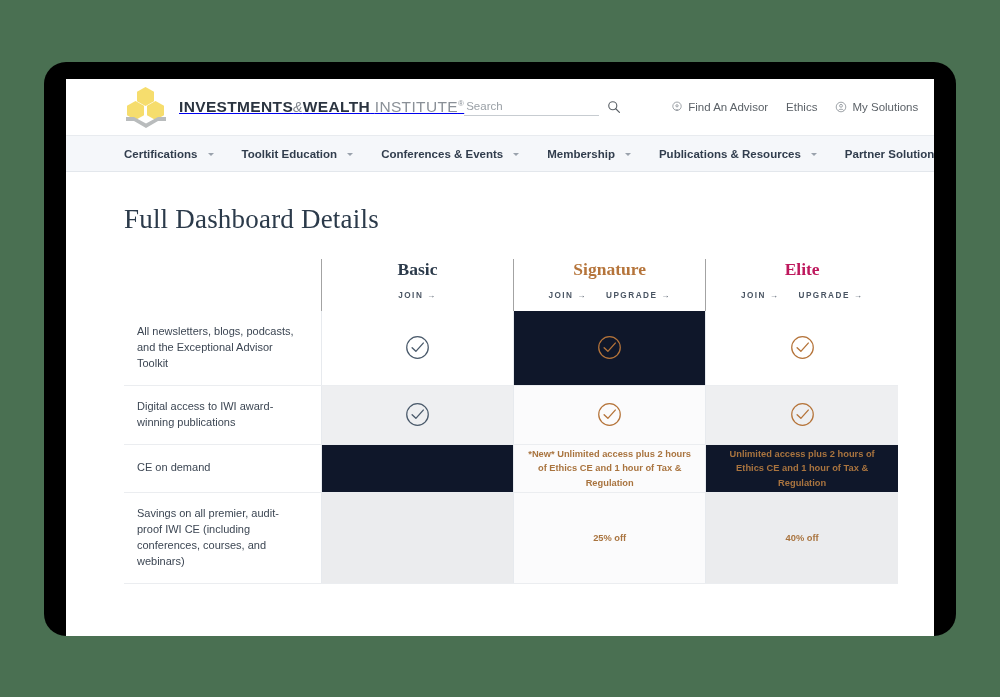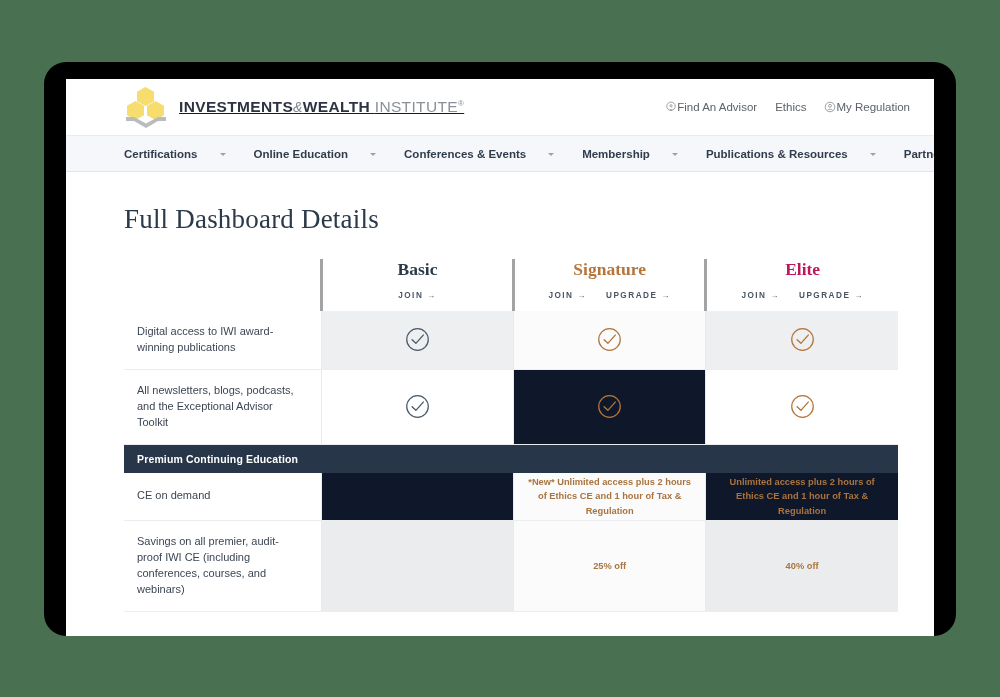--- a/index.html
+++ b/index.html
@@ -112,20 +112,21 @@
   }
   #search-input::placeholder { color: #9aa0a6; }
   .search-icon-btn {
     background: none; border: none; cursor: pointer;
     display: flex; align-items: center; padding: 0 2px;
   }
 
   .header-link {
     display: flex;
     align-items: center;
+    gap: 5px;
     font-size: 11.5px;
     color: #5c6268;
     text-decoration: none;
     margin-left: 18px;
     white-space: nowrap;
   }
 
   
   #main-nav {
     height: 37px;
@@ -136,21 +137,21 @@
     align-items: center;
     padding-left: 58px;
     gap: 28px;
   }
   .nav-item {
     font-size: 11.5px;
     font-weight: bold;
     color: #313d4d;
     display: flex;
     align-items: center;
-    gap: 22px;
+    gap: 10px;
     white-space: nowrap;
     cursor: pointer;
   }
   .caret {
     width: 0; height: 0;
     border-left: 3.5px solid transparent;
     border-right: 3.5px solid transparent;
     border-top: 3.5px solid #9aa2ac;
     margin-top: 1px;
   }
@@ -174,21 +175,21 @@
     table-layout: fixed;
   }
   #comparison-table col.c-feature { width: 25.5%; }
   #comparison-table col.c-tier    { width: 24.83%; }
 
   thead th {
     vertical-align: top;
     padding: 0 0 11px 0;
     background: #ffffff;
   }
-  th.tier-head { border-left: 3px solid #a3a3a3; }
+  th.tier-head { border-left: 1px solid #a3a3a3; }
   th.blank-head { border: none; }
 
   .tier-name {
     font-family: "Liberation Serif", serif;
     font-size: 17.5px;
     font-weight: bold;
     text-align: center;
     margin-bottom: 11px;
   }
   .tier-basic     { color: #2b3a4a; }
@@ -267,53 +268,62 @@
           <span class="hex hex-top"></span>
           <span class="hex hex-bl"></span>
           <span class="hex hex-br"></span>
           <span class="wave"></span>
         </span>
         <span class="logo-type"><span class="lt-bold">INVESTMENTS</span><span class="lt-amp">&amp;</span><span class="lt-bold">WEALTH</span>&nbsp;<span class="lt-light">INSTITUTE</span><span class="lt-tm">®</span></span>
       </a>
 
       <div id="header-right">
 
+        <div id="search-box">
+          <input id="search-input" type="text" placeholder="Search" style="">
+          <button class="search-icon-btn">
+            <svg width="14" height="14" viewBox="0 0 16 16">
+              <circle cx="6.6" cy="6.6" r="4.6" fill="none" stroke="#5c6268" stroke-width="1.3"></circle>
+              <line x1="10" y1="10" x2="14.2" y2="14.2" stroke="#5c6268" stroke-width="1.4" stroke-linecap="round"></line>
+            </svg>
+          </button>
+        </div>
 
         <a class="header-link" href="#">
           <svg width="12" height="12" viewBox="0 0 16 16">
             <circle cx="8" cy="7" r="5.6" fill="none" stroke="#8b9197" stroke-width="1.1"></circle>
             <circle cx="8" cy="6.4" r="1.5" fill="none" stroke="#8b9197" stroke-width="1.1"></circle>
             <path d="M6.4 10.6 L8 13 L9.6 10.6" fill="none" stroke="#8b9197" stroke-width="1.1"></path>
           </svg>
           <span>Find An Advisor</span>
         </a>
 
         <a class="header-link" href="#">
           <span>Ethics</span>
         </a>
 
         <a class="header-link" href="#">
           <svg width="12" height="12" viewBox="0 0 16 16">
             <circle cx="8" cy="8" r="6.4" fill="none" stroke="#8b9197" stroke-width="1.1"></circle>
             <circle cx="8" cy="6.4" r="1.9" fill="none" stroke="#8b9197" stroke-width="1.1"></circle>
             <path d="M4.5 12.6 C5.2 10.4 10.8 10.4 11.5 12.6" fill="none" stroke="#8b9197" stroke-width="1.1"></path>
           </svg>
-          <span>My Regulation</span>
+          <span>My Solutions</span>
         </a>
 
       </div>
     </header>
 
     <nav id="main-nav">
       <div class="nav-item">
         <span>Certifications</span>
         <span class="caret"></span>
       </div>
       <div class="nav-item">
-        <span>Online Education</span>
+        <span>Toolkit Education</span>
         <span class="caret"></span>
       </div>
       <div class="nav-item">
         <span>Conferences &amp; Events</span>
         <span class="caret"></span>
       </div>
       <div class="nav-item">
         <span>Membership</span>
         <span class="caret"></span>
       </div>
@@ -358,51 +368,48 @@
                 <div class="tier-name tier-elite">Elite</div>
                 <div class="tier-actions">
                   <a class="tier-link" href="#">JOIN →</a>
                   <a class="tier-link" href="#">UPGRADE →</a>
                 </div>
               </th>
             </tr>
         </thead>
         <tbody id="table-body">
             <tr class="feature-row">
+              <td class="feature-label">All newsletters, blogs, podcasts, and the Exceptional Advisor Toolkit</td>
+              <td class="tier-cell shade-plain"><svg class="check" viewBox="0 0 26 26">
+                  <circle cx="13" cy="13" r="11.2" fill="none" stroke="#4a5a6b" stroke-width="1.3"></circle>
+                  <path d="M7.4 13.2 L11.3 17 L19 8.4" fill="none" stroke="#4a5a6b" stroke-width="1.4" stroke-linecap="round" stroke-linejoin="round"></path>
+                </svg></td>
+              <td class="tier-cell shade-b"><svg class="check" viewBox="0 0 26 26">
+                  <circle cx="13" cy="13" r="11.2" fill="none" stroke="#b5743a" stroke-width="1.3"></circle>
+                  <path d="M7.4 13.2 L11.3 17 L19 8.4" fill="none" stroke="#b5743a" stroke-width="1.4" stroke-linecap="round" stroke-linejoin="round"></path>
+                </svg></td>
+              <td class="tier-cell shade-plain"><svg class="check" viewBox="0 0 26 26">
+                  <circle cx="13" cy="13" r="11.2" fill="none" stroke="#b5743a" stroke-width="1.3"></circle>
+                  <path d="M7.4 13.2 L11.3 17 L19 8.4" fill="none" stroke="#b5743a" stroke-width="1.4" stroke-linecap="round" stroke-linejoin="round"></path>
+                </svg></td>
+            </tr>
+            <tr class="feature-row">
               <td class="feature-label">Digital access to IWI award-winning publications</td>
               <td class="tier-cell shade-a"><svg class="check" viewBox="0 0 26 26">
                   <circle cx="13" cy="13" r="11.2" fill="none" stroke="#4a5a6b" stroke-width="1.3"></circle>
                   <path d="M7.4 13.2 L11.3 17 L19 8.4" fill="none" stroke="#4a5a6b" stroke-width="1.4" stroke-linecap="round" stroke-linejoin="round"></path>
                 </svg></td>
               <td class="tier-cell shade-c"><svg class="check" viewBox="0 0 26 26">
                   <circle cx="13" cy="13" r="11.2" fill="none" stroke="#b5743a" stroke-width="1.3"></circle>
                   <path d="M7.4 13.2 L11.3 17 L19 8.4" fill="none" stroke="#b5743a" stroke-width="1.4" stroke-linecap="round" stroke-linejoin="round"></path>
                 </svg></td>
               <td class="tier-cell shade-a"><svg class="check" viewBox="0 0 26 26">
                   <circle cx="13" cy="13" r="11.2" fill="none" stroke="#b5743a" stroke-width="1.3"></circle>
                   <path d="M7.4 13.2 L11.3 17 L19 8.4" fill="none" stroke="#b5743a" stroke-width="1.4" stroke-linecap="round" stroke-linejoin="round"></path>
                 </svg></td>
-            </tr>
-            <tr class="feature-row">
-              <td class="feature-label">All newsletters, blogs, podcasts, and the Exceptional Advisor Toolkit</td>
-              <td class="tier-cell shade-plain"><svg class="check" viewBox="0 0 26 26">
-                  <circle cx="13" cy="13" r="11.2" fill="none" stroke="#4a5a6b" stroke-width="1.3"></circle>
-                  <path d="M7.4 13.2 L11.3 17 L19 8.4" fill="none" stroke="#4a5a6b" stroke-width="1.4" stroke-linecap="round" stroke-linejoin="round"></path>
-                </svg></td>
-              <td class="tier-cell shade-b"><svg class="check" viewBox="0 0 26 26">
-                  <circle cx="13" cy="13" r="11.2" fill="none" stroke="#b5743a" stroke-width="1.3"></circle>
-                  <path d="M7.4 13.2 L11.3 17 L19 8.4" fill="none" stroke="#b5743a" stroke-width="1.4" stroke-linecap="round" stroke-linejoin="round"></path>
-                </svg></td>
-              <td class="tier-cell shade-plain"><svg class="check" viewBox="0 0 26 26">
-                  <circle cx="13" cy="13" r="11.2" fill="none" stroke="#b5743a" stroke-width="1.3"></circle>
-                  <path d="M7.4 13.2 L11.3 17 L19 8.4" fill="none" stroke="#b5743a" stroke-width="1.4" stroke-linecap="round" stroke-linejoin="round"></path>
-                </svg></td>
-            </tr>
-            <tr class="section-row">
-              <td colspan="4">Premium Continuing Education</td>
             </tr>
             <tr class="feature-row">
               <td class="feature-label">CE on demand</td>
               <td class="tier-cell shade-b"></td>
               <td class="tier-cell shade-c">
                 <div class="cell-note">*New* Unlimited access plus 2 hours of Ethics CE and 1 hour of Tax &amp; Regulation</div>
               </td>
               <td class="tier-cell shade-b">
                 <div class="cell-note">Unlimited access plus 2 hours of Ethics CE and 1 hour of Tax &amp; Regulation</div>
               </td>

